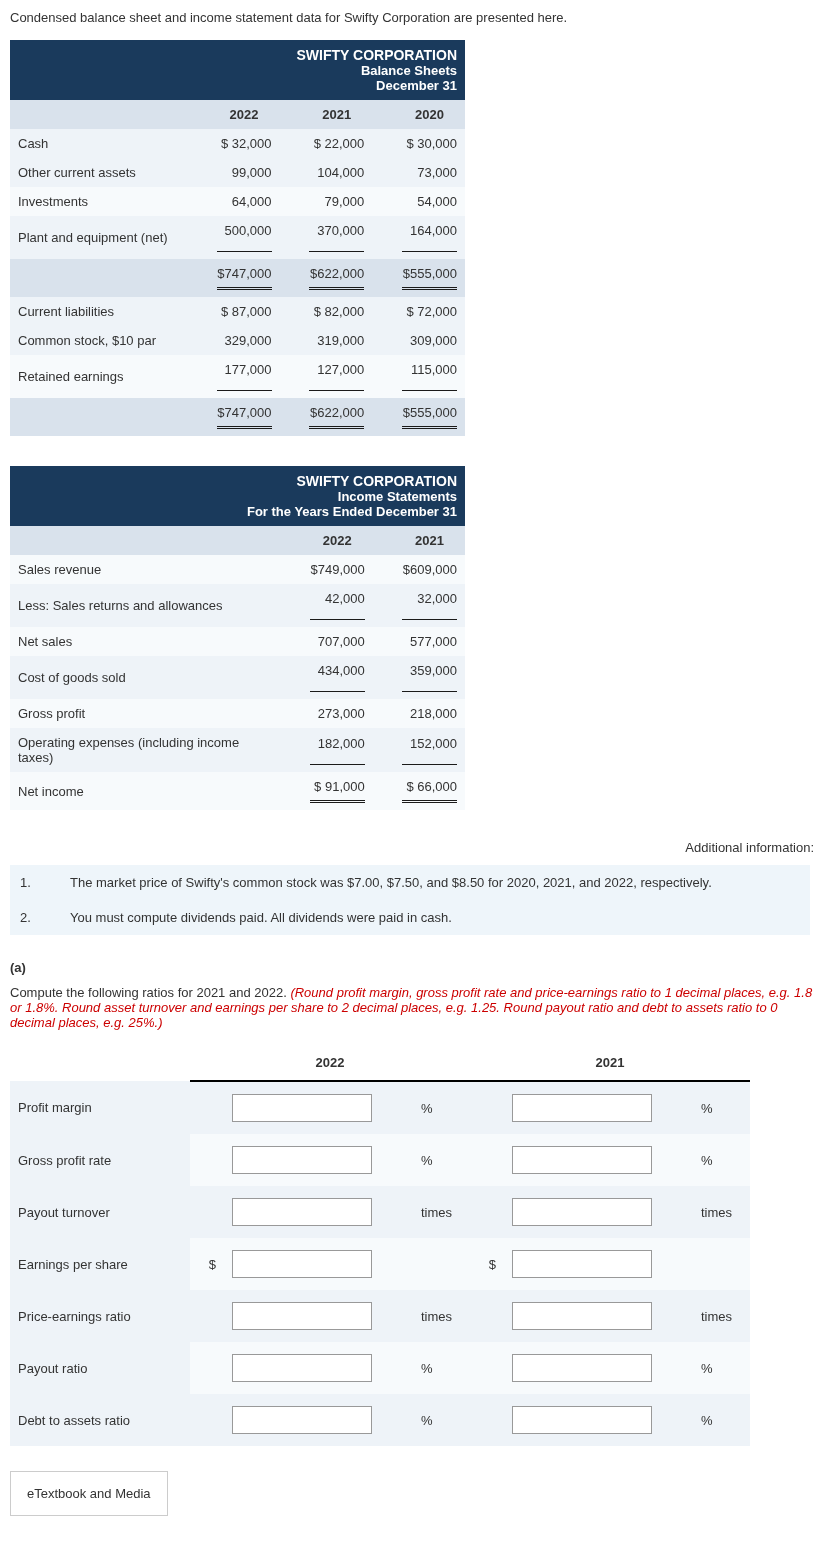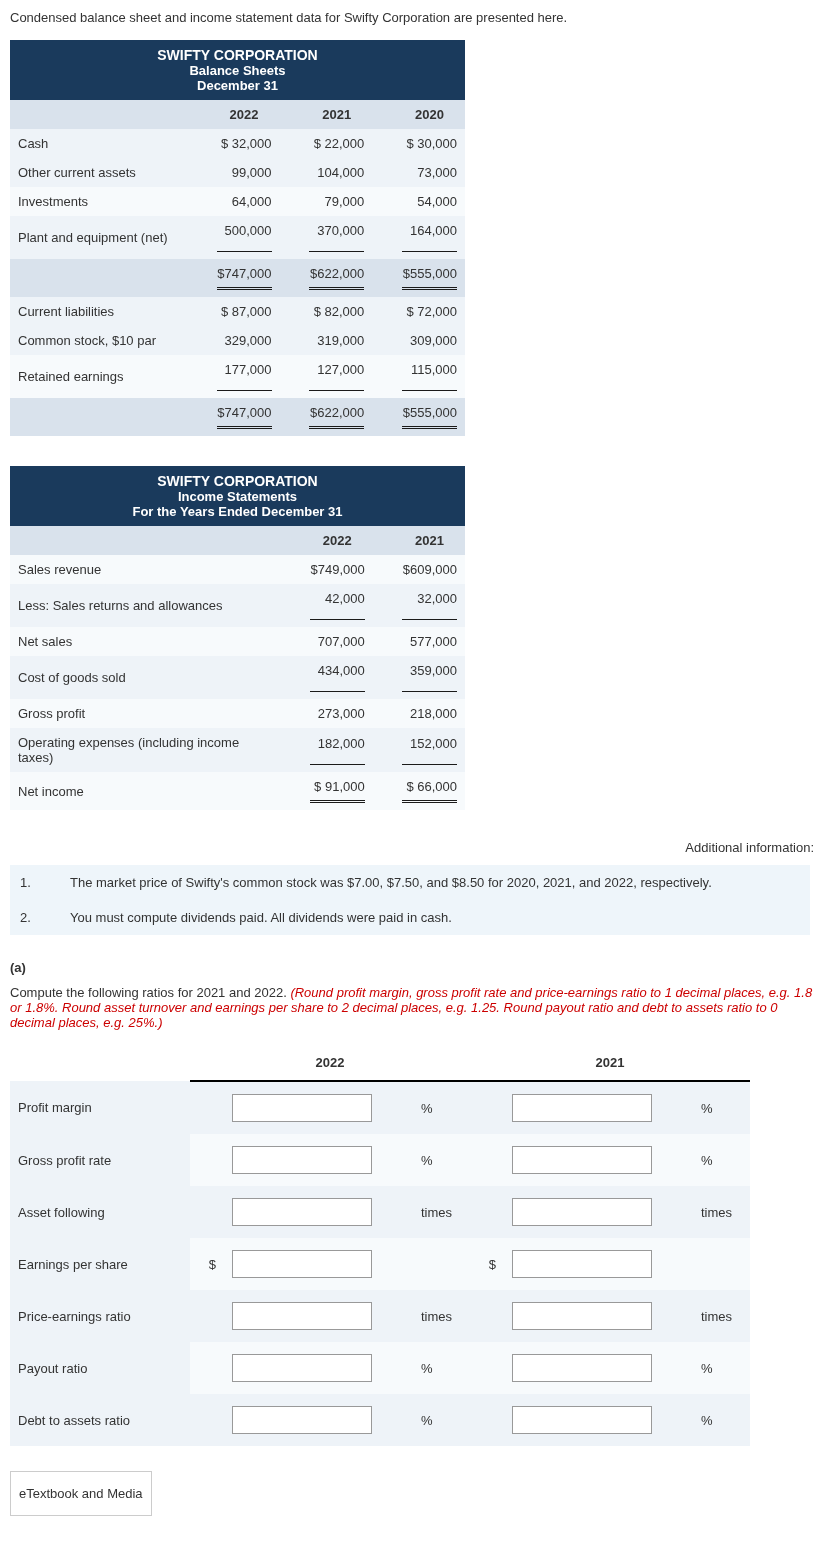--- a/index.html
+++ b/index.html
@@ -1,19 +1,19 @@
 <!DOCTYPE html>
 <html><head>
 <meta charset="utf-8">
 <style>
 body{font-family:Arial,Helvetica,sans-serif;font-size:13px;color:#333;margin:0;padding:10px;width:804px;}
 .intro{color:#333;margin-bottom:15px;}
 table{border-collapse:collapse;}
 .bs-table,.is-table{width:455px;margin-bottom:30px;}
-.dark-hdr{background:#1a3a5c;color:#fff;text-align:center;font-weight:bold;padding:10px;}
+.dark-hdr{background:#1a3a5c;color:#fff;text-align:right;font-weight:bold;padding:10px;}
 .dark-hdr .t1{font-size:14px;}
 .yr-hdr{background:#d9e2ec;font-weight:bold;text-align:center;}
 .yr-cell{padding:8px 4px;}
 .bs-table td,.is-table td{padding:7px 8px;}
 .row-even{background:#eef3f8;}
 .row-odd{background:#f7fafc;}
 .lbl{text-align:left;color:#333;margin-top:11px;}
 .num{text-align:right;color:#333;white-space:nowrap;}
 .u-single{border-bottom:1.5px solid #1a1a1a;display:inline-block;min-width:55px;text-align:right;padding-bottom:13px;}
 .u-double{border-bottom:3px double #1a1a1a;display:inline-block;min-width:55px;text-align:right;padding-bottom:6px;}
@@ -25,21 +25,21 @@
 .part{margin:25px 0 10px 0;font-weight:bold;color:#333;}
 .instr{color:#333;margin-bottom:2px;}
 .instr .red{color:#c00;font-style:italic;}
 .ratio-tbl{width:740px;margin-top:15px;}
 .ratio-tbl th{background:#fff;border-bottom:2px solid #000;padding:10px;font-weight:bold;}
 .ratio-tbl td{padding:12px 8px;}
 .ratio-tbl .rlbl{background:#eef3f8;width:160px;color:#333;}
 .ratio-tbl input{width:130px;height:22px;border:1px solid #999;padding:2px 4px;}
 .unit{color:#333;padding-left:6px;}
 .pre{text-align:right;padding-right:4px;width:18px;}
-.etext{border:1px solid #ccc;display:inline-block;padding:14px 8px;margin-top:25px;color:#333;background:#fff;}
+.etext{border:1px solid #ccc;display:inline-block;padding:14px 16px;margin-top:25px;color:#333;background:#fff;}
 </style>
 </head>
 <body>
 
 
 
 <div class="intro">Condensed balance sheet and income statement data for Swifty Corporation are presented here.</div>
 
 <table class="bs-table">
 <tbody>
@@ -261,21 +261,21 @@
       <tr class="row-odd">
         <td class="rlbl">Gross profit rate</td>
         <td class="pre"></td>
         <td><input type="text" style=""></td>
         <td class="unit">%</td>
         <td class="pre"></td>
         <td><input type="text" style=""></td>
         <td class="unit">%</td>
       </tr>
       <tr class="row-even">
-        <td class="rlbl">Asset following</td>
+        <td class="rlbl">Payout turnover</td>
         <td class="pre"></td>
         <td><input type="text" style=""></td>
         <td class="unit">times</td>
         <td class="pre"></td>
         <td><input type="text" style=""></td>
         <td class="unit">times</td>
       </tr>
       <tr class="row-odd">
         <td class="rlbl">Earnings per share</td>
         <td class="pre">$</td>

